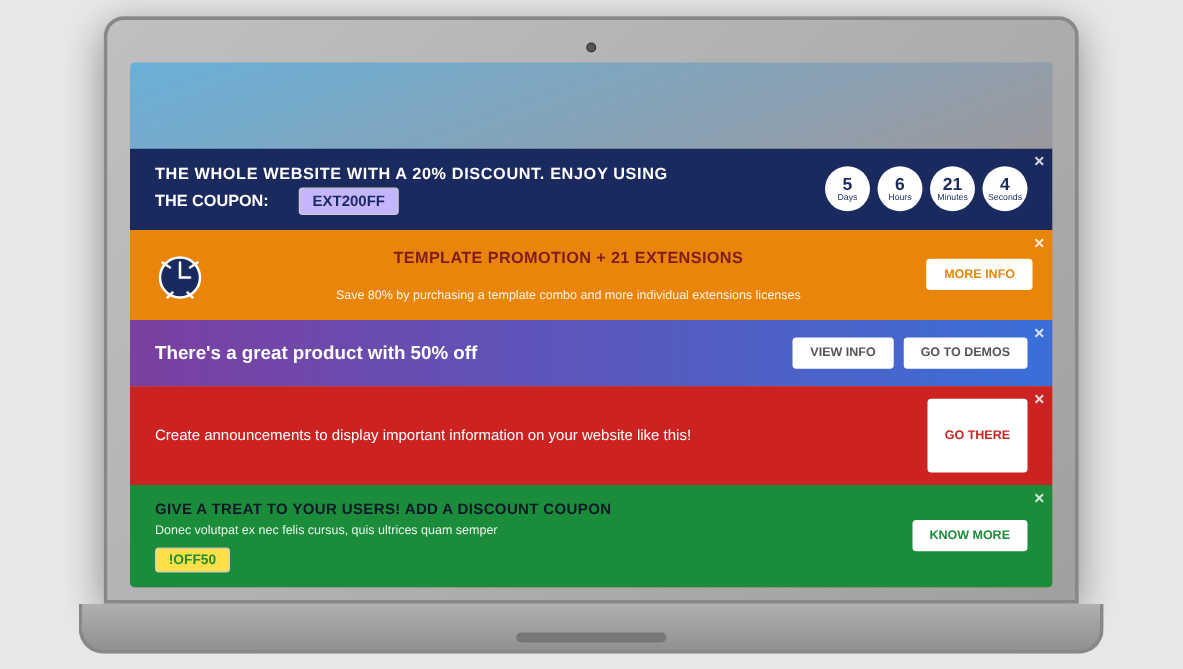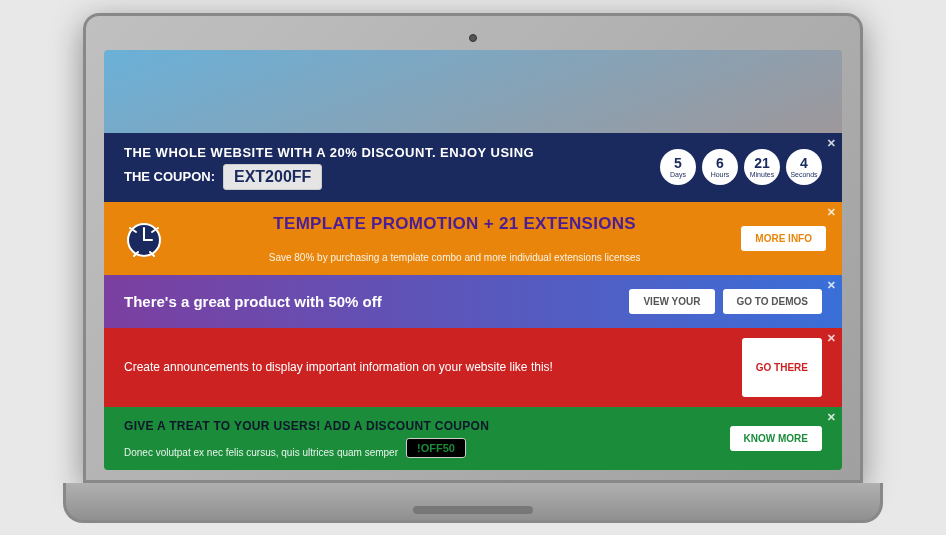--- a/index.html
+++ b/index.html
@@ -79,33 +79,33 @@
       font-size: 13px;
       font-weight: bold;
       color: white;
       letter-spacing: 0.5px;
       margin-bottom: 4px;
     }
 
     .banner-1-coupon-row {
       display: flex;
       align-items: center;
-      gap: 8px;
+      gap: 24px;
       font-size: 13px;
       font-weight: bold;
       color: white;
     }
 
     .coupon-code {
-      background: #e5e5e5;
+      background: #c4b5fd;
       color: #1a2a5e;
       padding: 3px 10px;
       border-radius: 3px;
       font-weight: bold;
-      font-size: 16px;
+      font-size: 12px;
       border: 1px solid #ccc;
     }
 
     .countdown {
       display: flex;
       gap: 6px;
       align-items: center;
     }
 
     .countdown-item {
@@ -151,23 +151,23 @@
       height: 48px;
       flex-shrink: 0;
     }
 
     .banner-2-content {
       flex: 1;
       text-align: center;
     }
 
     .banner-2-title {
-      font-size: 17px;
-      font-weight: bold;
-      color: #4c1d95;
+      font-size: 13px;
+      font-weight: bold;
+      color: #7f1d1d;
       letter-spacing: 0.3px;
       margin-bottom: 18px;
     }
 
     .banner-2-sub {
       font-size: 10px;
       color: rgba(255,255,255,0.9);
     }
 
     .btn-more-info {
@@ -277,28 +277,29 @@
     .banner-5-title {
       font-size: 12px;
       font-weight: bold;
       color: #0f172a;
       margin-bottom: 5px;
       letter-spacing: 0.3px;
     }
 
     .banner-5-sub-row {
       display: flex;
-      align-items: flex-end;
+      align-items: flex-start;
       gap: 8px;
       font-size: 10px;
       color: rgba(255,255,255,0.9);
+      flex-direction: column;
     }
 
     .coupon-code-green {
-      background: #000000;
+      background: #fde047;
       color: #1a8c3a;
       padding: 3px 10px;
       border-radius: 3px;
       font-weight: bold;
       font-size: 11px;
       border: 1px solid #ccc;
     }
 
     .btn-know-more {
       background: white;
@@ -406,21 +407,21 @@
             <div class="banner-2-title">TEMPLATE PROMOTION + 21 EXTENSIONS</div>
             <div class="banner-2-sub">Save 80% by purchasing a template combo and more individual extensions licenses</div>
           </div>
           <button class="btn-more-info">MORE INFO</button>
           <span class="close-btn">✕</span>
         </div>
 
         <div class="banner-3">
           <span class="banner-3-text">There's a great product with 50% off</span>
           <div class="banner-3-buttons">
-            <button class="btn-view-info">VIEW YOUR</button>
+            <button class="btn-view-info">VIEW INFO</button>
             <button class="btn-go-to-demos">GO TO DEMOS</button>
           </div>
           <span class="close-btn">✕</span>
         </div>
 
         <div class="banner-4">
           <span class="banner-4-text">Create announcements to display important information on your website like this!</span>
           <button class="btn-go-there">GO THERE</button>
           <span class="close-btn">✕</span>
         </div>

